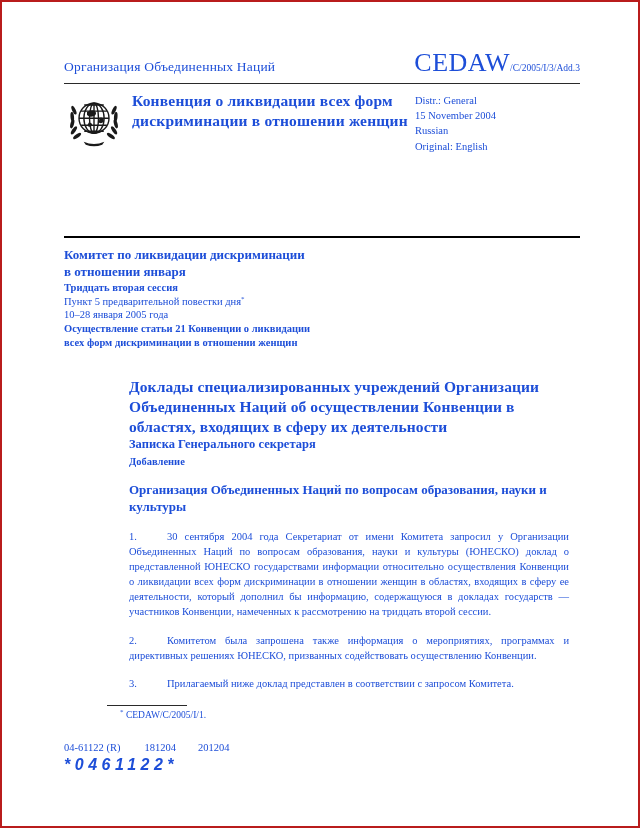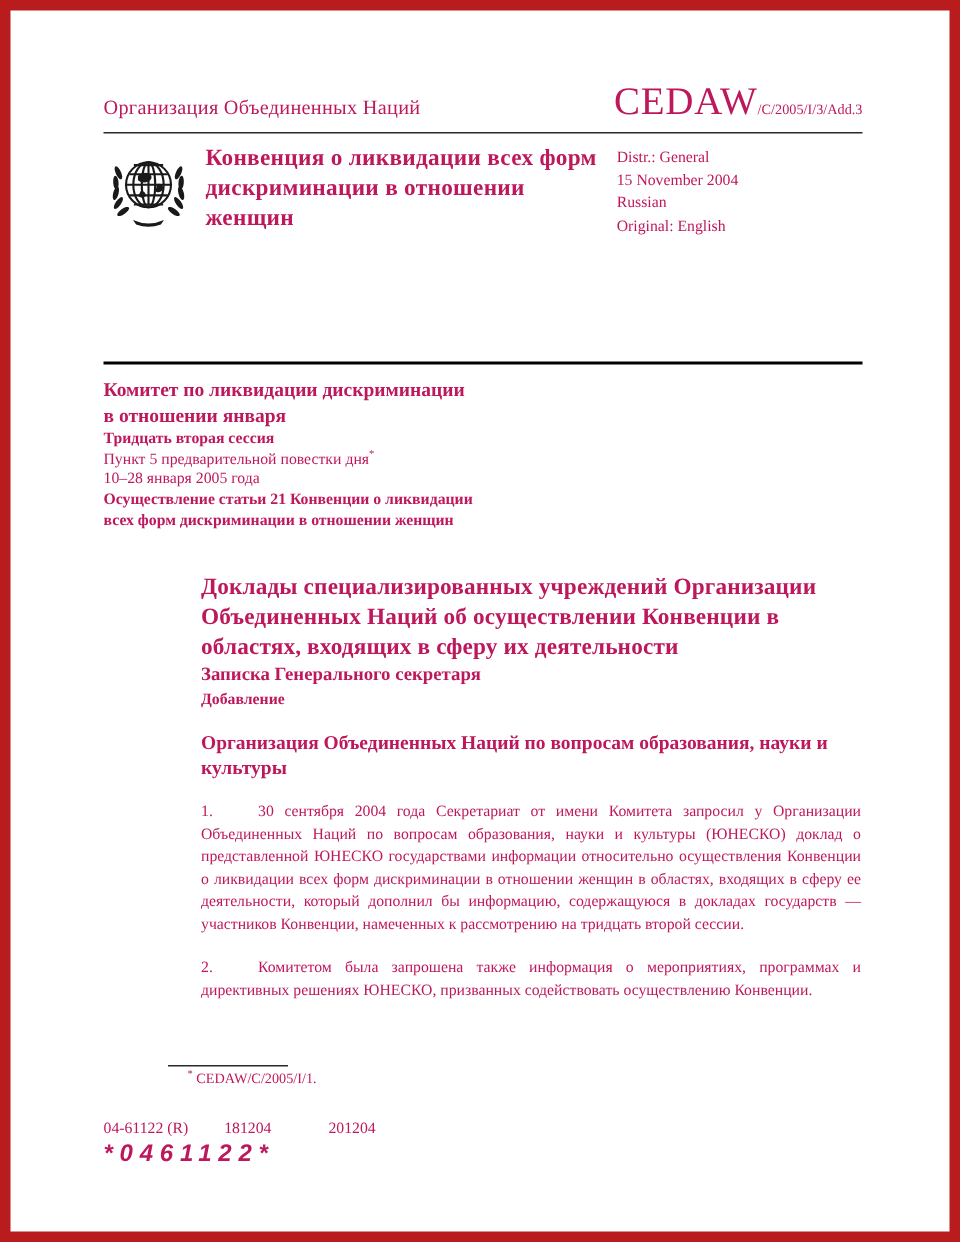--- a/index.html
+++ b/index.html
@@ -1,24 +1,24 @@
 <!DOCTYPE html>
 <html><head>
 <meta charset="utf-8">
 <style>
   html,body{margin:0;padding:0;background:#e9e9e9;}
   .page{
     position:relative;
     width:640px;height:828px;
     margin:0 auto;
     background:#ffffff;
-    border:7px solid #b91c1c;
+    border:2px solid #b91c1c;
     box-sizing:border-box;
     font-family:"Liberation Serif", serif;
-    color:#be185d;
+    color:#1d4ed8;
     overflow:hidden;
   }
   .content{padding:46px 58px 0 62px;}
 
   
   .mast-row1{display:flex;justify-content:space-between;align-items:baseline;}
   .org-name{font-size:13.5px;letter-spacing:.2px;}
   .doc-symbol{white-space:nowrap;}
   .doc-symbol .big{font-size:26px;letter-spacing:.5px;}
   .doc-symbol .small{font-size:9.5px;}
@@ -52,21 +52,21 @@
   .para .para-num{display:inline-block;width:38px;}
 
   
   .footnote{position:absolute;left:105px;top:703px;font-size:9.5px;}
   .footnote-rule{border:0;border-top:1px solid #2a2a2a;width:80px;margin:0 0 4px 0;}
   .footnote-text{padding-left:13px;}
   .footer{position:absolute;left:62px;top:740px;}
   .job-line{font-size:10.5px;}
   .job-line span{display:inline-block;}
   .code-a{margin-left:24px;}
-  .code-b{margin-left:38px;}
+  .code-b{margin-left:22px;}
   .barcode-text{
     margin-top:3px;
     font-family:"Liberation Sans", sans-serif;
     font-weight:bold;font-style:italic;
     font-size:16px;letter-spacing:4.5px;
   }
 </style>
 </head>
 <body>
 
@@ -132,20 +132,23 @@
       <div class="subtitle">Записка Генерального секретаря</div>
       <div class="addendum">Добавление</div>
       <div class="section-heading">Организация Объединенных Наций по вопросам образования, науки и культуры</div>
 
       <div class="para">
         <span class="para-num">1.</span><span>30 сентября 2004 года Секретариат от имени Комитета запросил у Организации Объединенных Наций по вопросам образования, науки и культуры (ЮНЕСКО) доклад о представленной ЮНЕСКО государствами информации относительно осуществления Конвенции о ликвидации всех форм дискриминации в отношении женщин в областях, входящих в сферу ее деятельности, который дополнил бы информацию, содержащуюся в докладах государств — участников Конвенции, намеченных к рассмотрению на тридцать второй сессии.</span>
       </div>
       <div class="para">
         <span class="para-num">2.</span><span>Комитетом была запрошена также информация о мероприятиях, программах и директивных решениях ЮНЕСКО, призванных содействовать осуществлению Конвенции.</span>
       </div>
+      <div class="para">
+        <span class="para-num">3.</span><span>Прилагаемый ниже доклад представлен в соответствии с запросом Комитета.</span>
+      </div>
     </div>
   </div>
 
   <div class="footnote">
     <hr class="footnote-rule">
     <div class="footnote-text"><sup>*</sup> <span>CEDAW/C/2005/I/1.</span></div>
   </div>
 
   <div class="footer">
     <div class="job-line">

